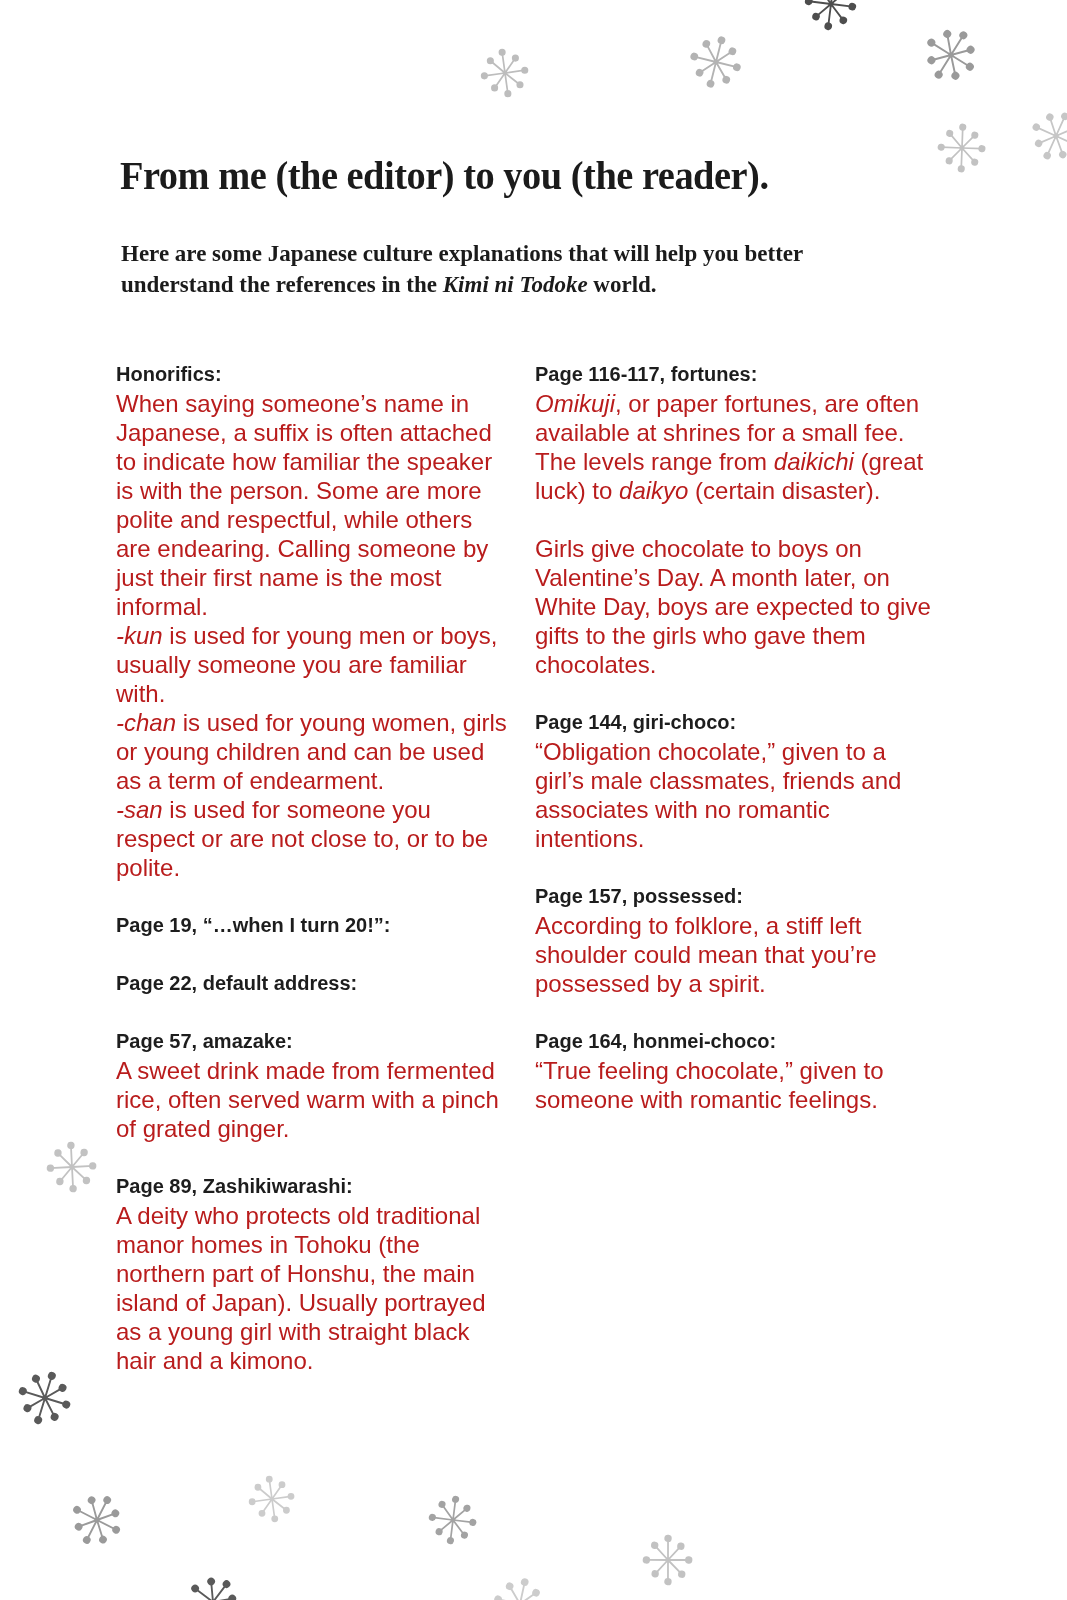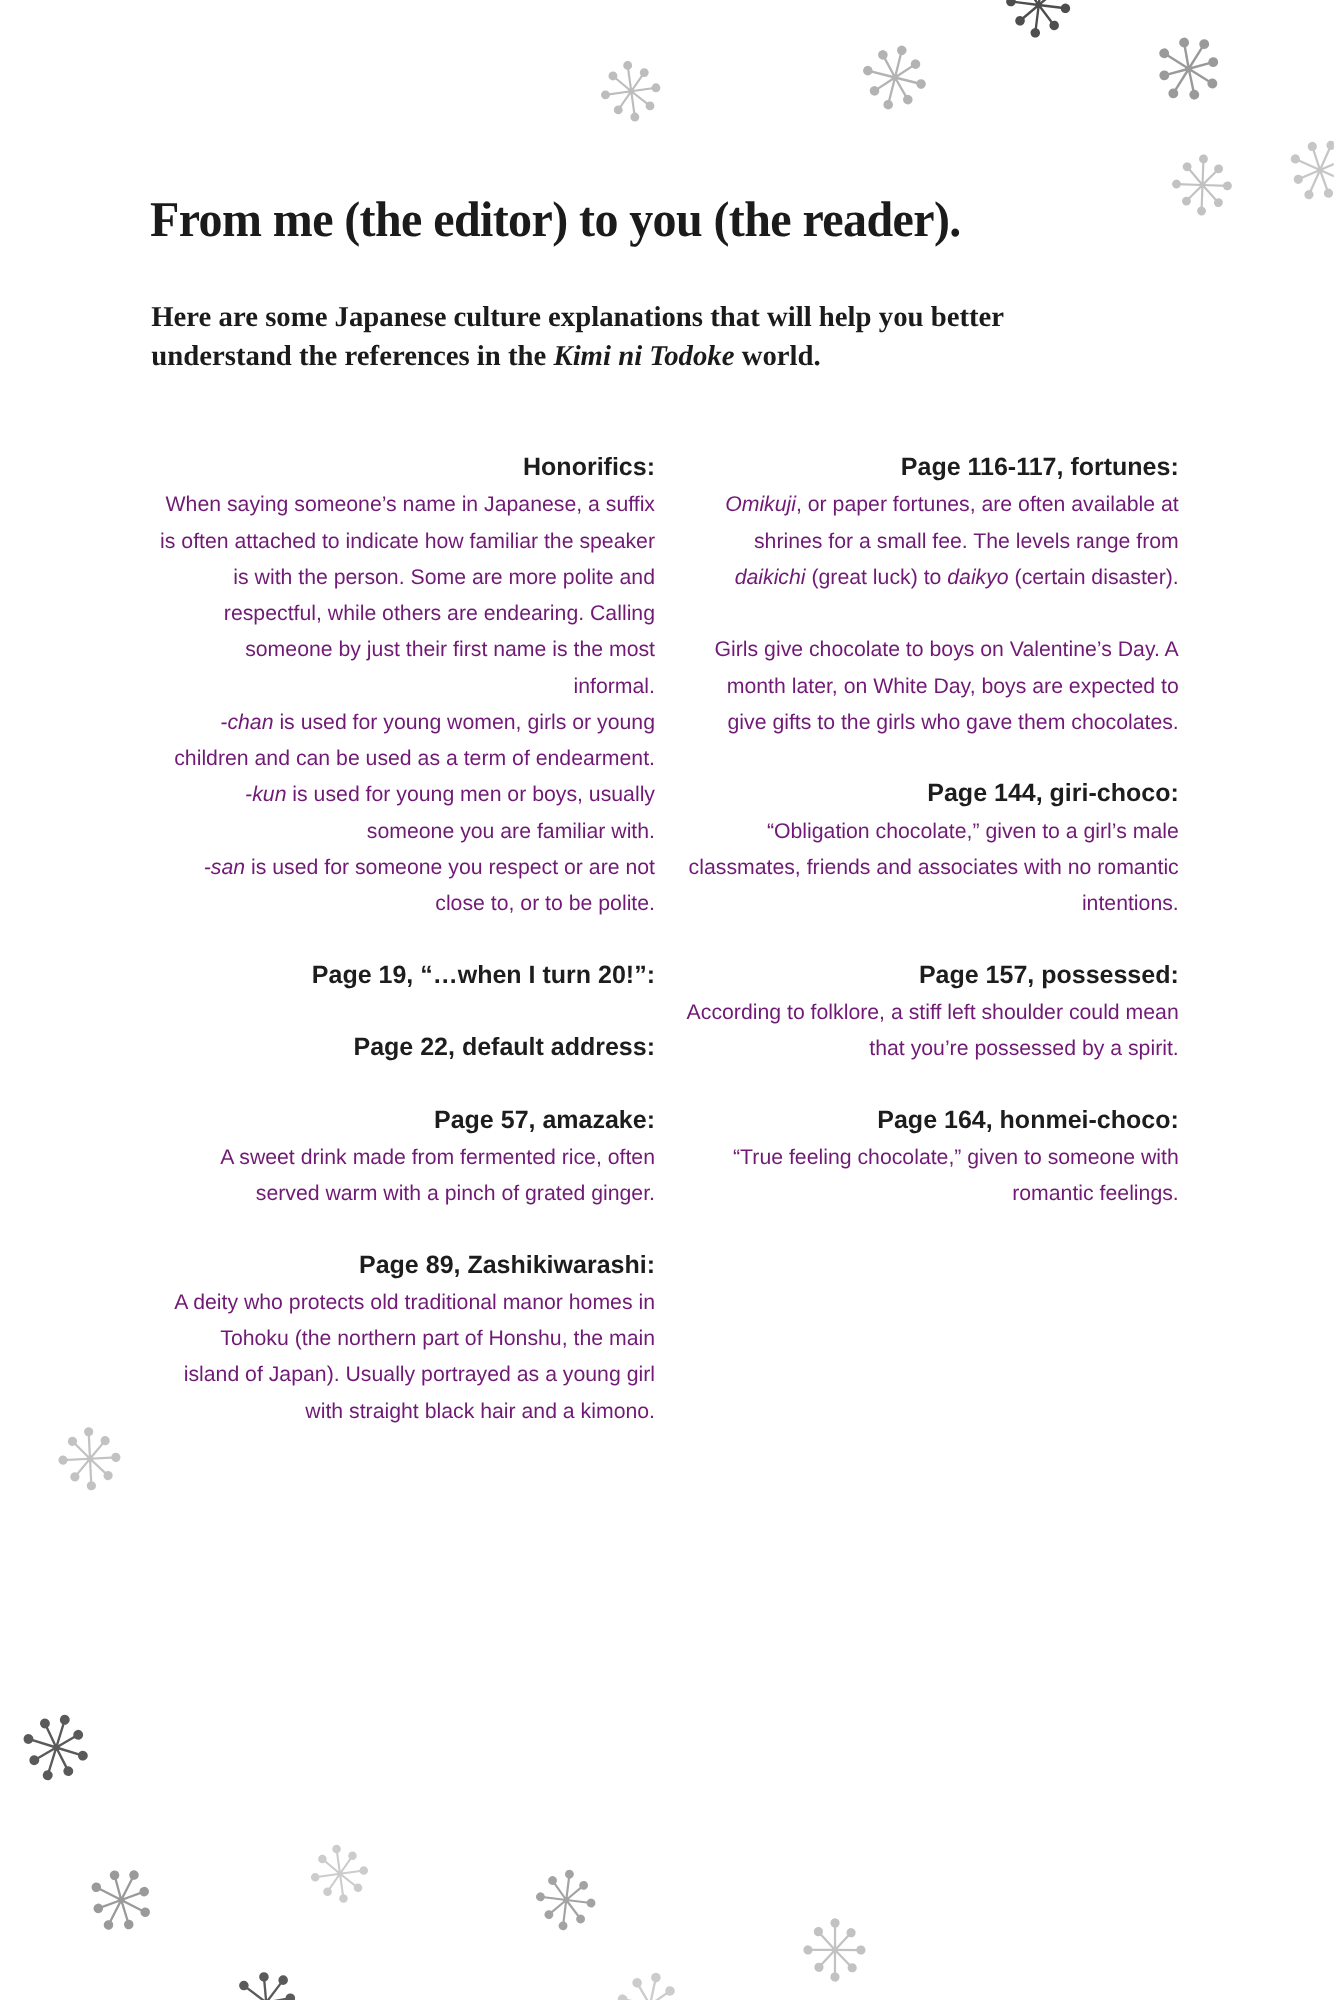--- a/index.html
+++ b/index.html
@@ -32,42 +32,41 @@
     width: 880px;
     font-family: "Liberation Serif", serif;
     font-weight: 700;
     font-size: 23px;
     line-height: 31px;
     color: #1b1b1b;
   }
   .page-subtitle i { font-style: italic; margin-top: 13px; }
   .columns {
     position: absolute;
-    left: 128px; top: 360px;
+    left: 116px; top: 360px;
     width: 815px;
     display: flex;
     gap: 23px;
     align-items: flex-start;
-    text-align: right;
   }
   .col { width: 396px; flex: 0 0 396px; }
   .culture-note { margin: 0 0 29px 0; }
   .note-heading {
     margin: 0;
     font-size: 20px;
     line-height: 29px;
     font-weight: 700;
     color: #1d1d1d;
   }
   .note-body {
     margin: 0;
-    font-size: 17px;
+    font-size: 24px;
     line-height: 29px;
     font-weight: 400;
-    color: #701a75;
+    color: #b91c1c;
   }
   .note-body i { font-style: italic; }
   .deco-layer { position: absolute; inset: 0; pointer-events: none; }
   .defs-hidden { position: absolute; width: 0; height: 0; overflow: hidden; }
 </style>
 </head>
 <body>
 
 <svg class="defs-hidden" aria-hidden="true">
   <defs>
@@ -142,22 +141,22 @@
 
 <h1 class="page-title">From me (the editor) to you (the reader).</h1>
 
 <p class="page-subtitle"><span>Here are some Japanese culture explanations that will help you better</span><br><span>understand the references in the </span><i>Kimi ni Todoke</i><span> world.</span></p>
 
 <main class="columns">
   <div class="col">
       <section class="culture-note">
         <h3 class="note-heading">Honorifics:</h3>
         <p class="note-body"><span>When saying someone’s name in Japanese, a suffix is often attached to indicate how familiar the speaker is with the person. Some are more polite and respectful, while others are endearing. Calling someone by just their first name is the most informal.</span></p>
+        <p class="note-body"><i>-kun</i><span> is used for young men or boys, usually someone you are familiar with.</span></p>
         <p class="note-body"><i>-chan</i><span> is used for young women, girls or young children and can be used as a term of endearment.</span></p>
-        <p class="note-body"><i>-kun</i><span> is used for young men or boys, usually someone you are familiar with.</span></p>
         <p class="note-body"><i>-san</i><span> is used for someone you respect or are not close to, or to be polite.</span></p>
       </section>
       <section class="culture-note">
         <h3 class="note-heading">Page 19, “…when I turn 20!”:</h3>
       </section>
       <section class="culture-note">
         <h3 class="note-heading">Page 22, default address:</h3>
       </section>
       <section class="culture-note">
         <h3 class="note-heading">Page 57, amazake:</h3>

